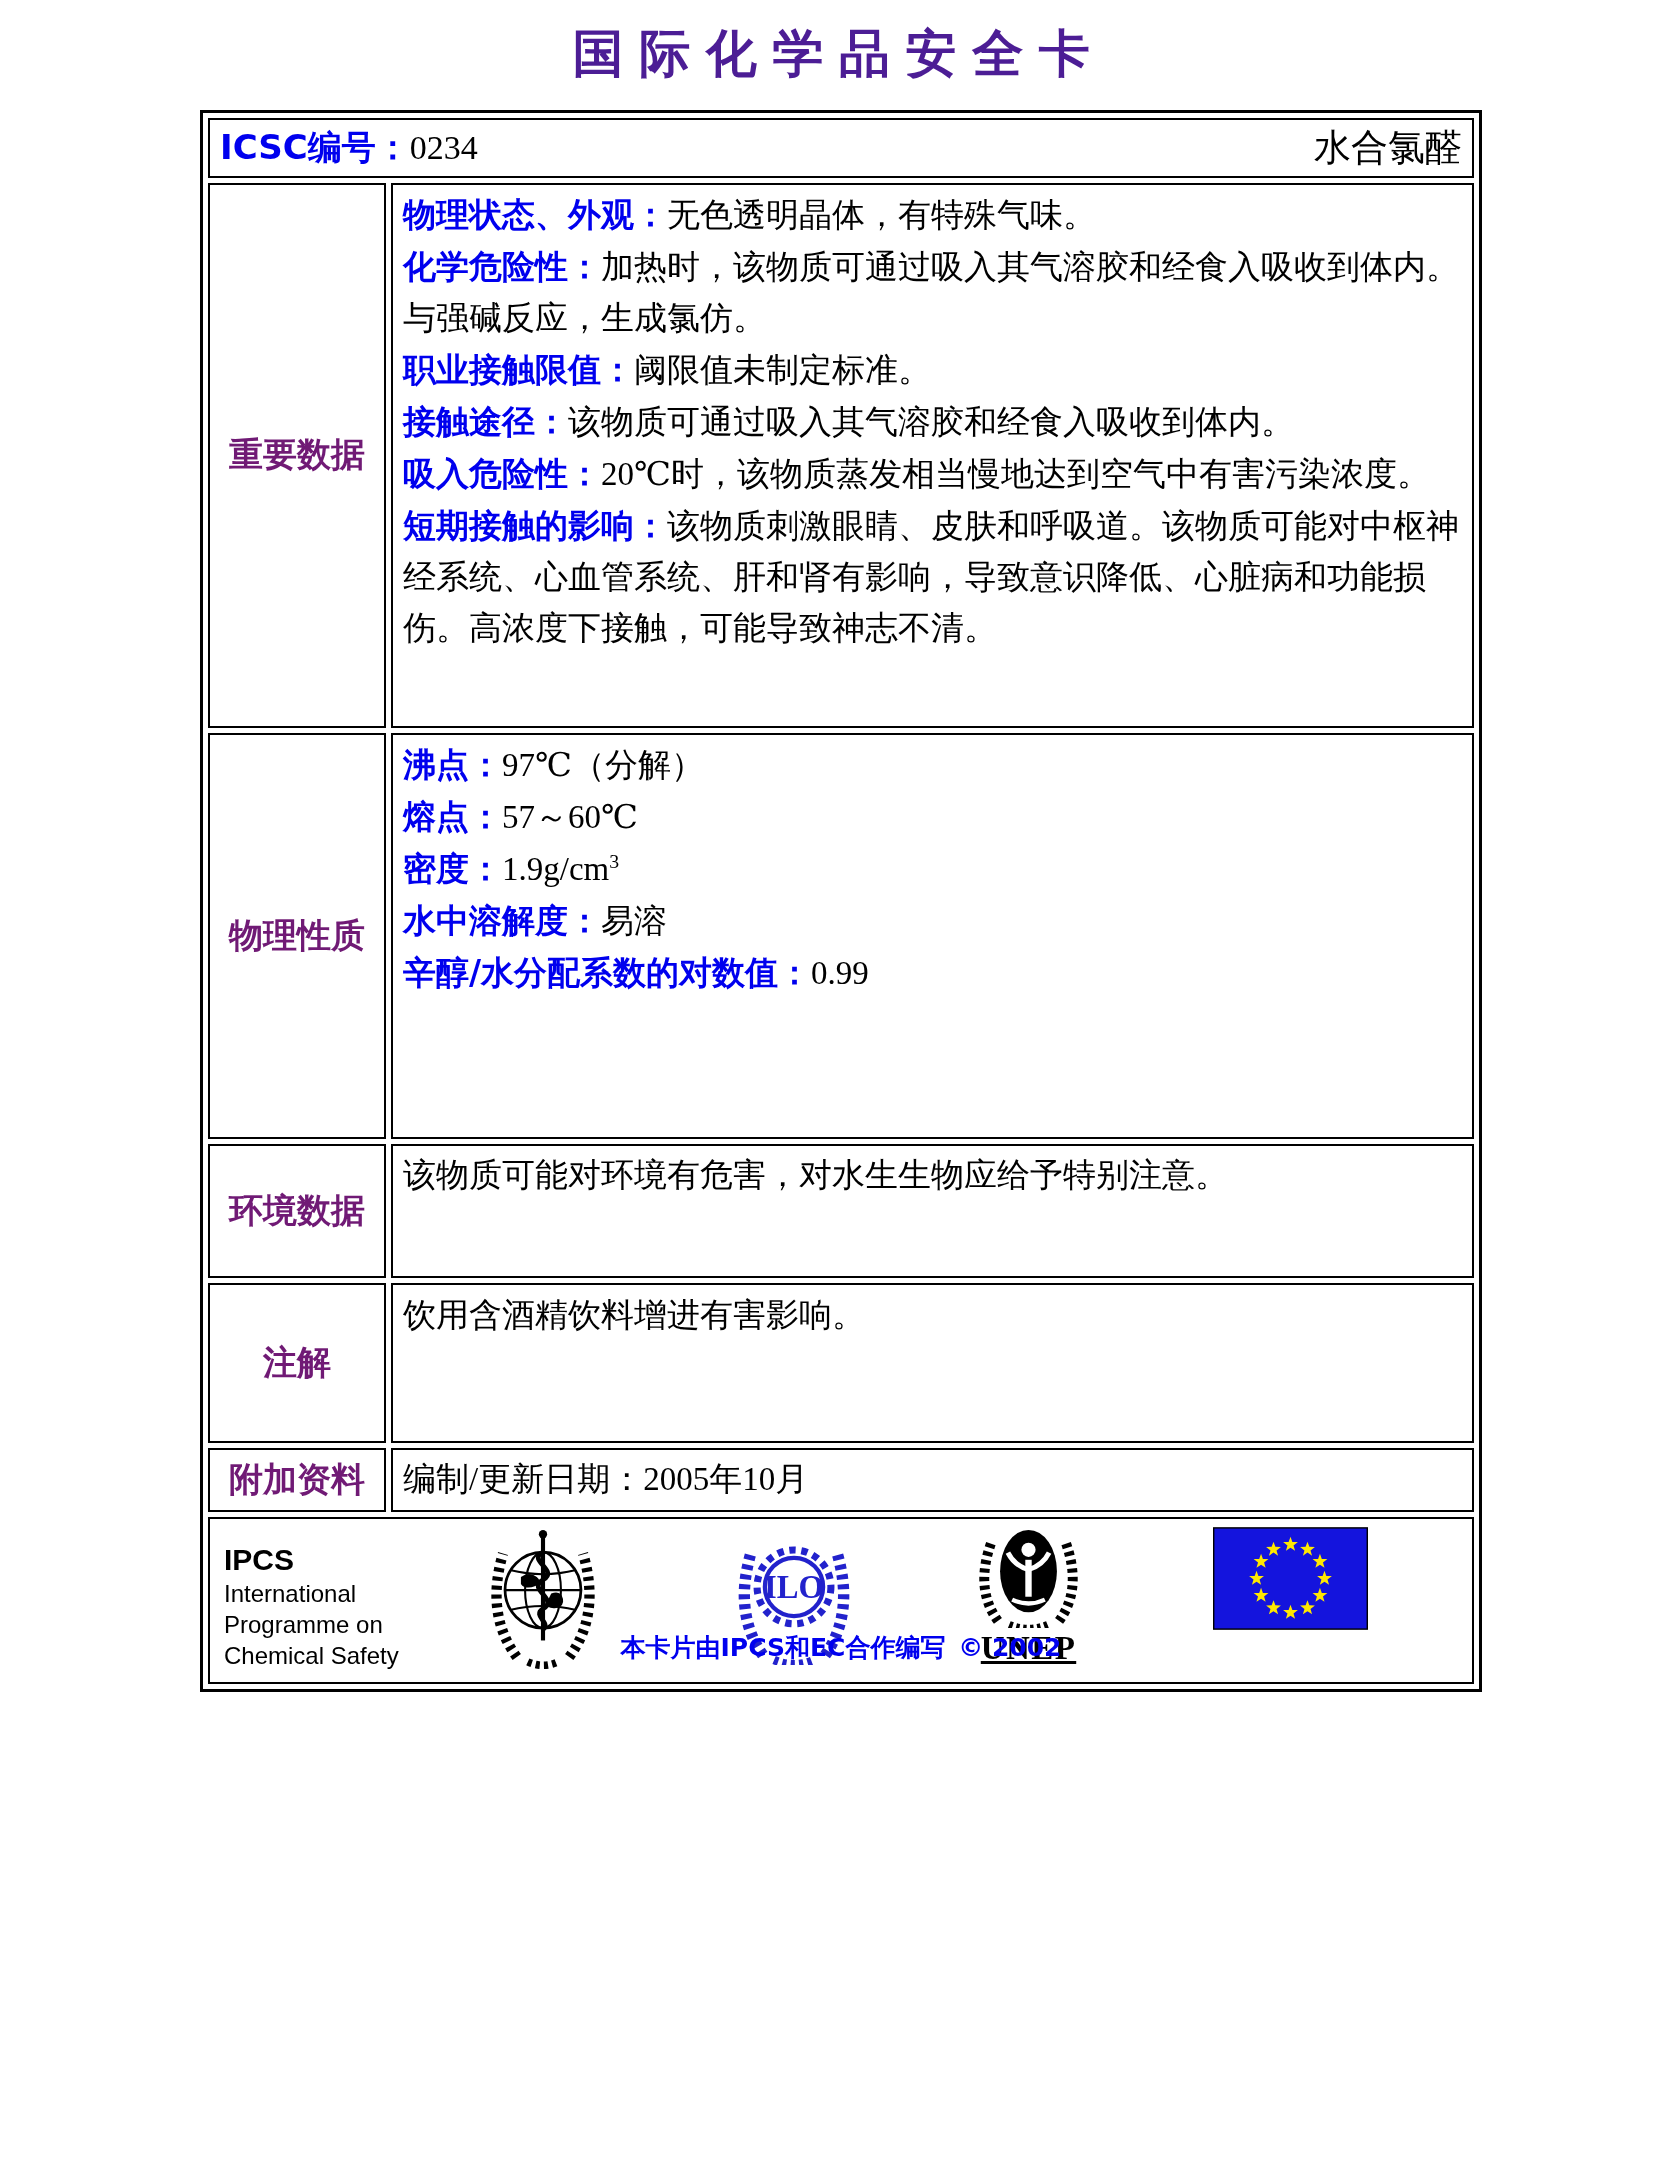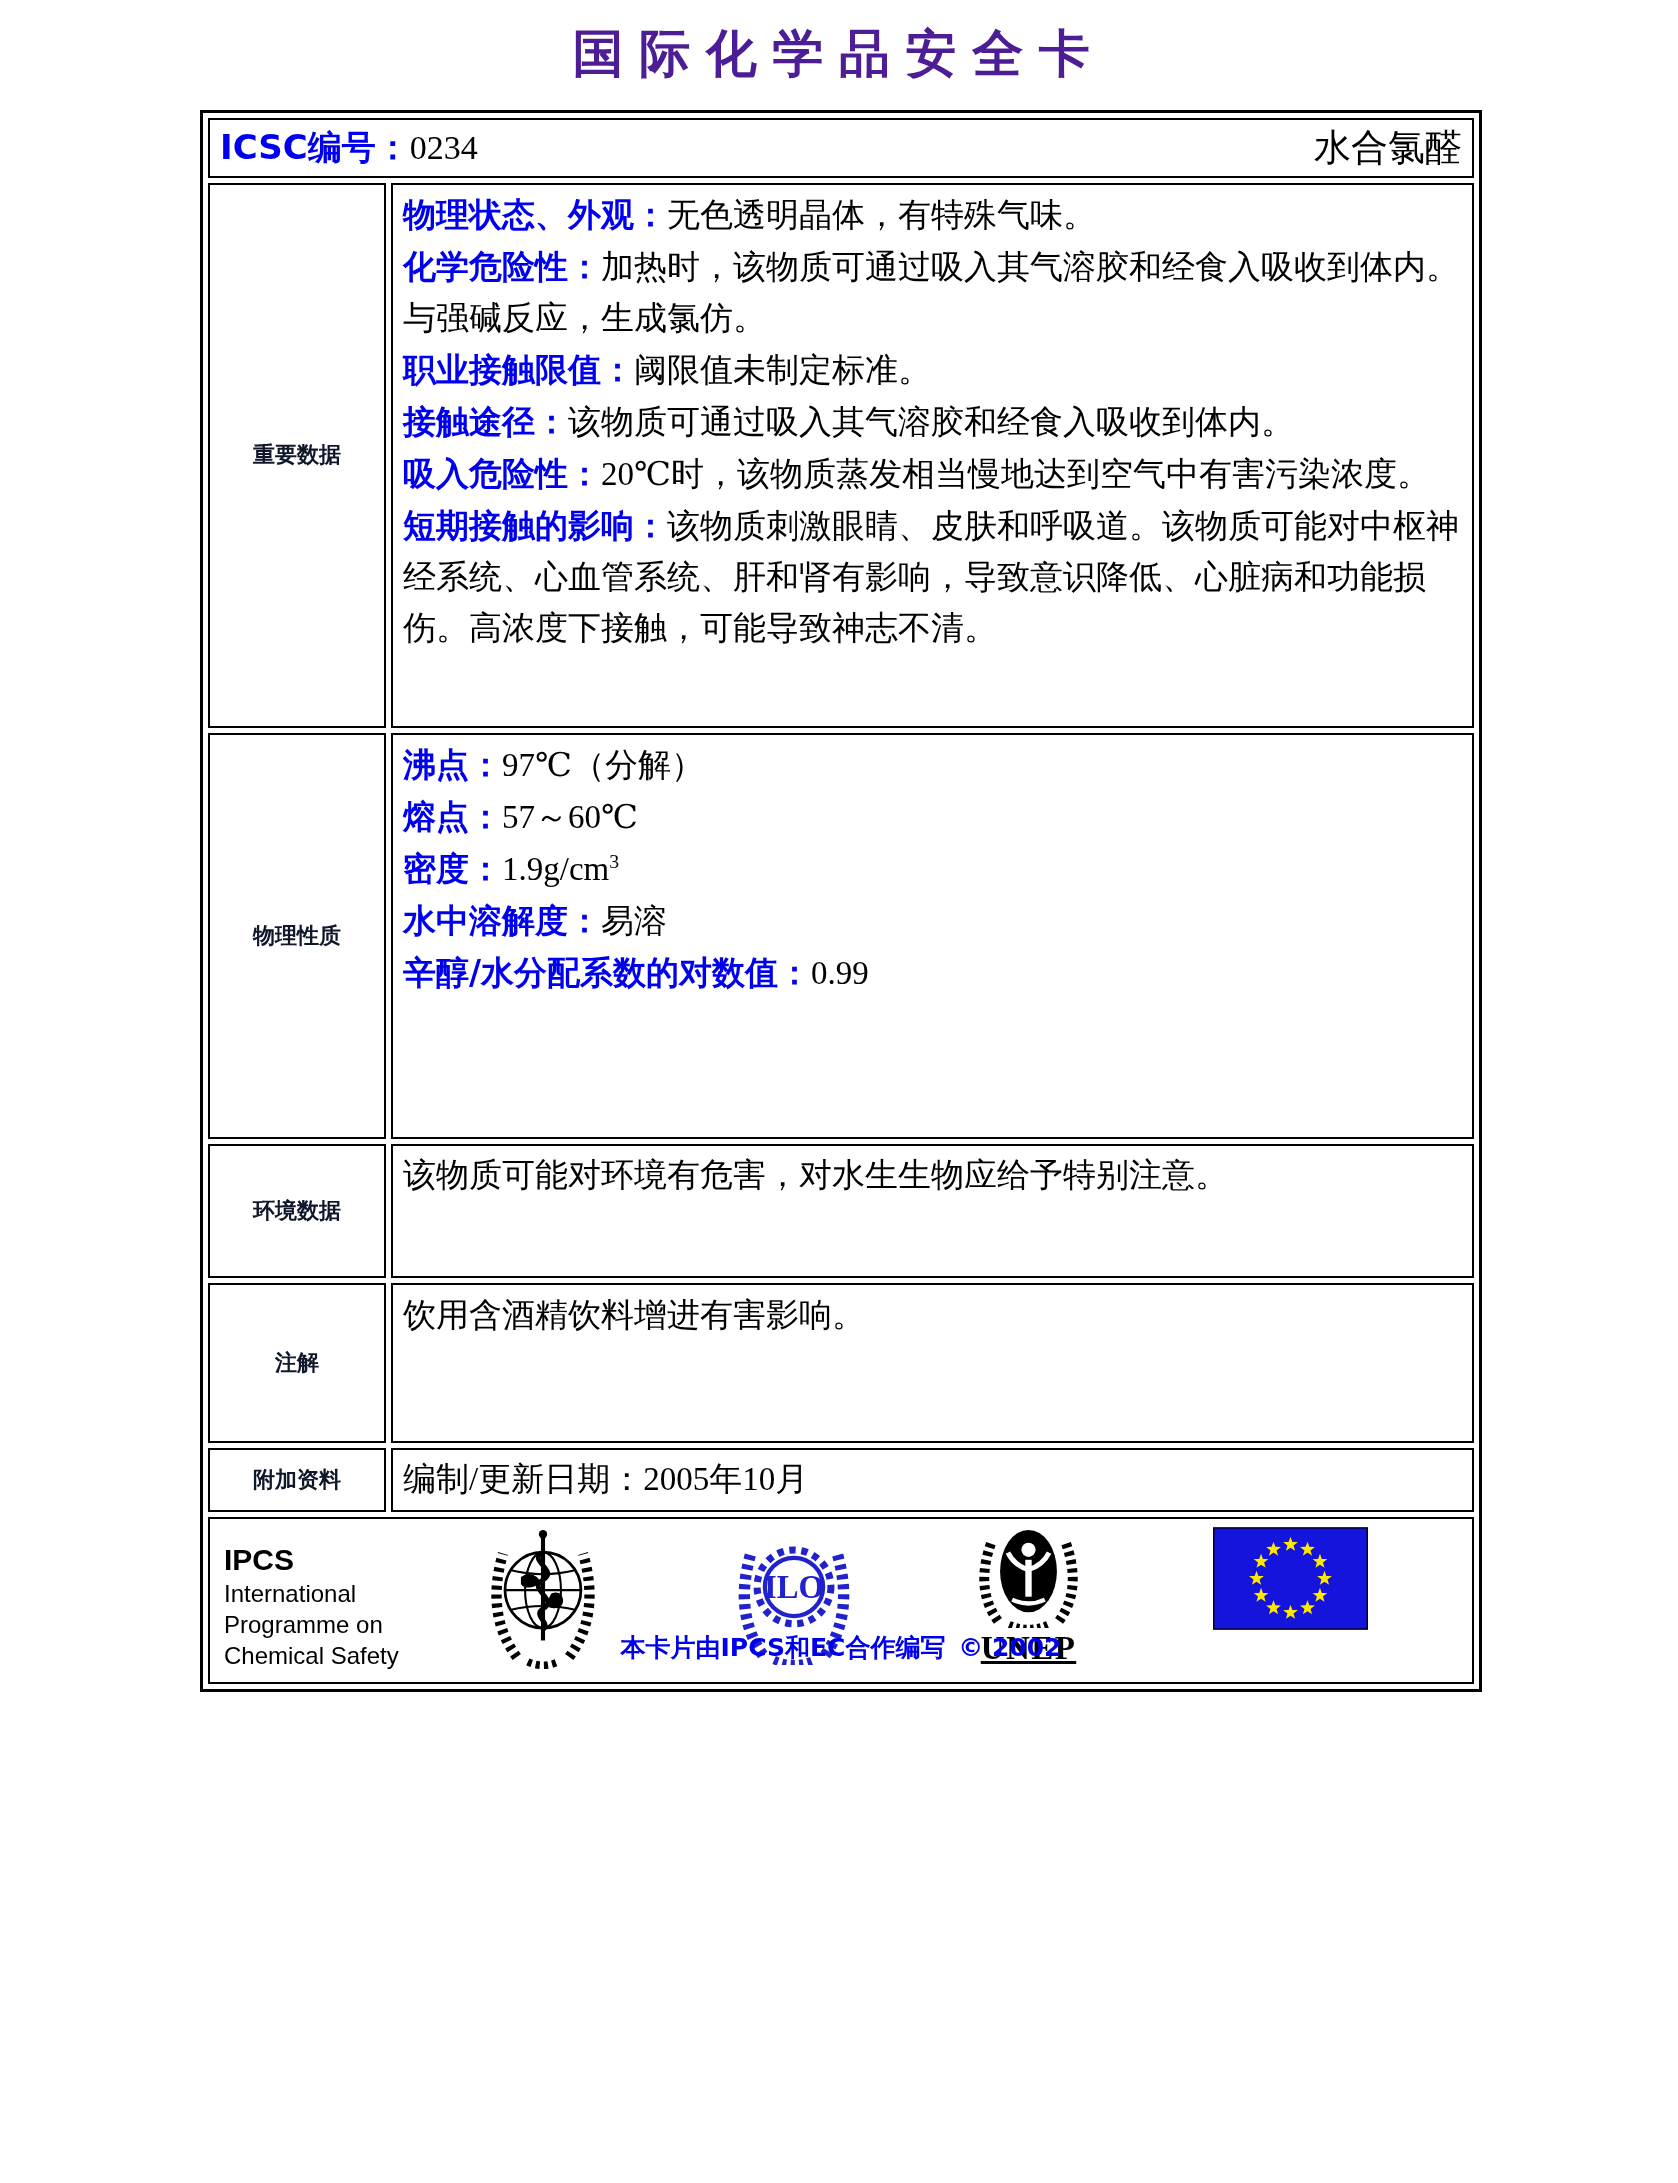--- a/index.html
+++ b/index.html
@@ -14,21 +14,21 @@
   }
   table.card{
     position:absolute;left:200px;top:110px;width:1282px;
     border:3.6px solid #000;border-collapse:separate;border-spacing:5px;
     table-layout:fixed;background:#fff;
   }
   td{border:2.1px solid #000;vertical-align:top;background:#fff;}
   td.lbl{
     text-align:center;vertical-align:middle;
     font-family:"DejaVu Sans","Liberation Sans",sans-serif;
-    font-weight:bold;color:#0f172a;font-size:22px;
+    font-weight:bold;color:#701a75;font-size:34px;
   }
   td.content{padding:4.3px 10px;font-size:33px;line-height:51px;color:#000;}
   .blab{
     font-family:"DejaVu Sans","Liberation Sans",sans-serif;
     font-weight:bold;color:#0000ee;
   }
   .para{margin:0;}
   sup{font-size:60%;line-height:0;}
   td.hdr{padding:2.8px 10px;height:45px;}
   .hdr-flex{display:flex;justify-content:space-between;align-items:center;height:100%;}

